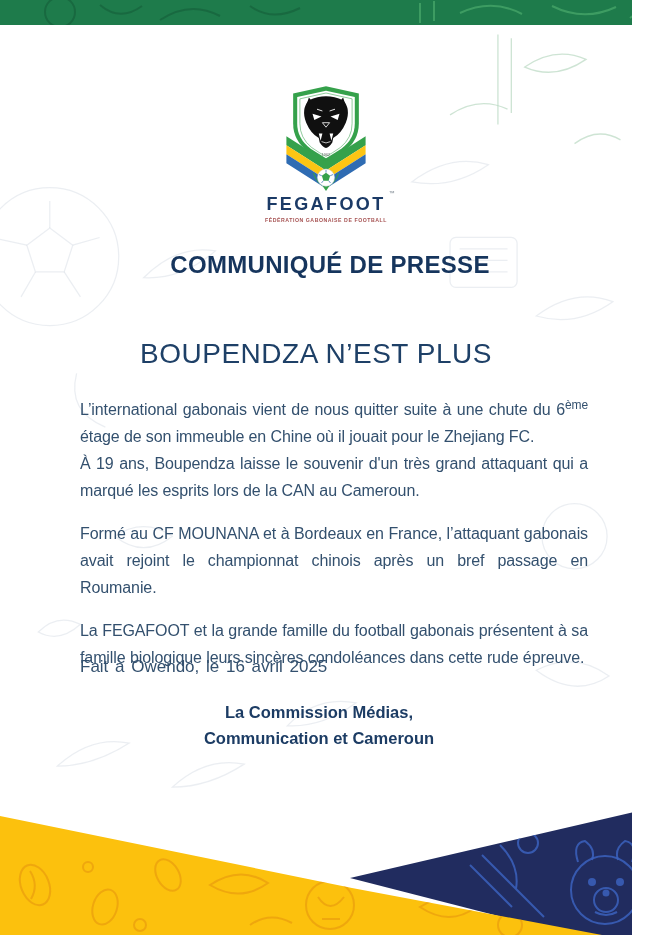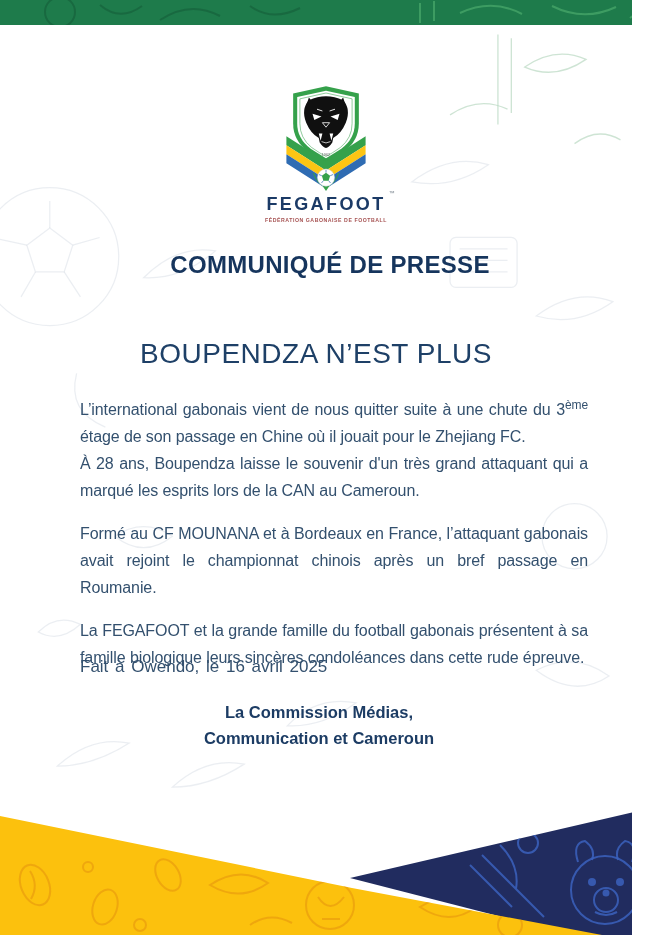--- a/index.html
+++ b/index.html
@@ -139,21 +139,21 @@
     <div class="wordmark-row">
       <span class="wordmark">FEGAFOOT</span><span class="tm">™</span>
     </div>
     <div class="tagline">FÉDÉRATION GABONAISE DE FOOTBALL</div>
   </div>
 
   <h1 class="title">COMMUNIQUÉ DE PRESSE</h1>
   <h2 class="subtitle">BOUPENDZA N’EST PLUS</h2>
 
   <div class="body-copy">
-    <p class="para"><span>L’international gabonais vient de nous quitter suite à une chute du 3</span><sup class="sup">ème</sup><span> étage de son passage en Chine où il jouait pour le Zhejiang FC.</span><br><span>À 28 ans, Boupendza laisse le souvenir d'un très grand attaquant qui a marqué les esprits lors de la CAN au Cameroun.</span></p>
+    <p class="para"><span>L’international gabonais vient de nous quitter suite à une chute du 6</span><sup class="sup">ème</sup><span> étage de son immeuble en Chine où il jouait pour le Zhejiang FC.</span><br><span>À 19 ans, Boupendza laisse le souvenir d'un très grand attaquant qui a marqué les esprits lors de la CAN au Cameroun.</span></p>
     <p class="para">Formé au CF MOUNANA et à Bordeaux en France, l’attaquant gabonais avait rejoint le championnat chinois après un bref passage en Roumanie.</p>
     <p class="para">La FEGAFOOT et la grande famille du football gabonais présentent à sa famille biologique leurs sincères condoléances dans cette rude épreuve.</p>
   </div>
 
   <div class="dateline">Fait à Owendo, le 16 avril 2025</div>
   <div class="signature">
     <div>La Commission Médias,</div>
     <div>Communication et Cameroun</div>
   </div>
 

